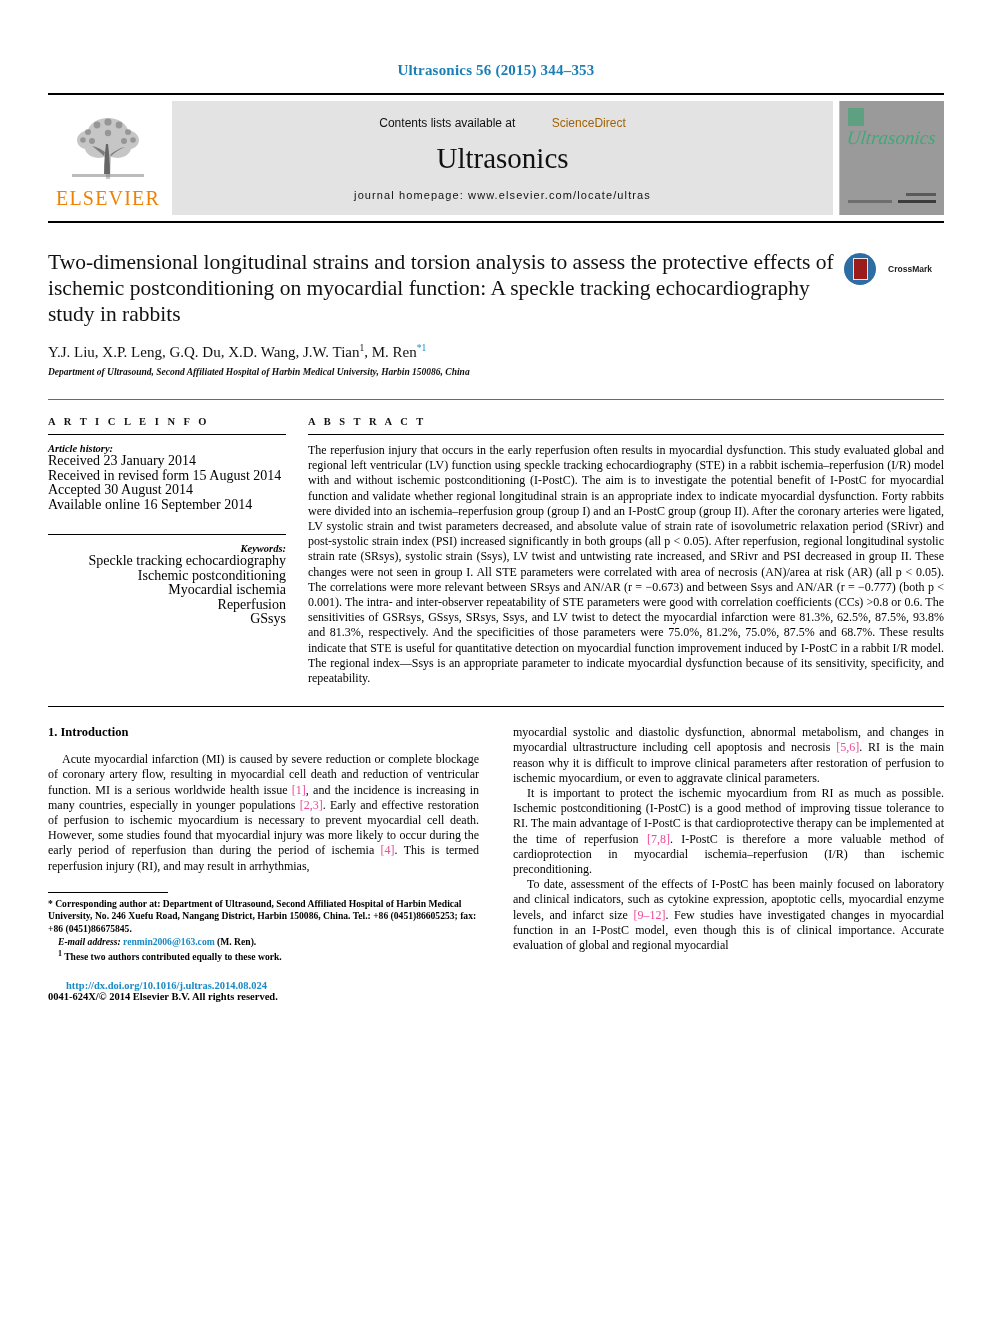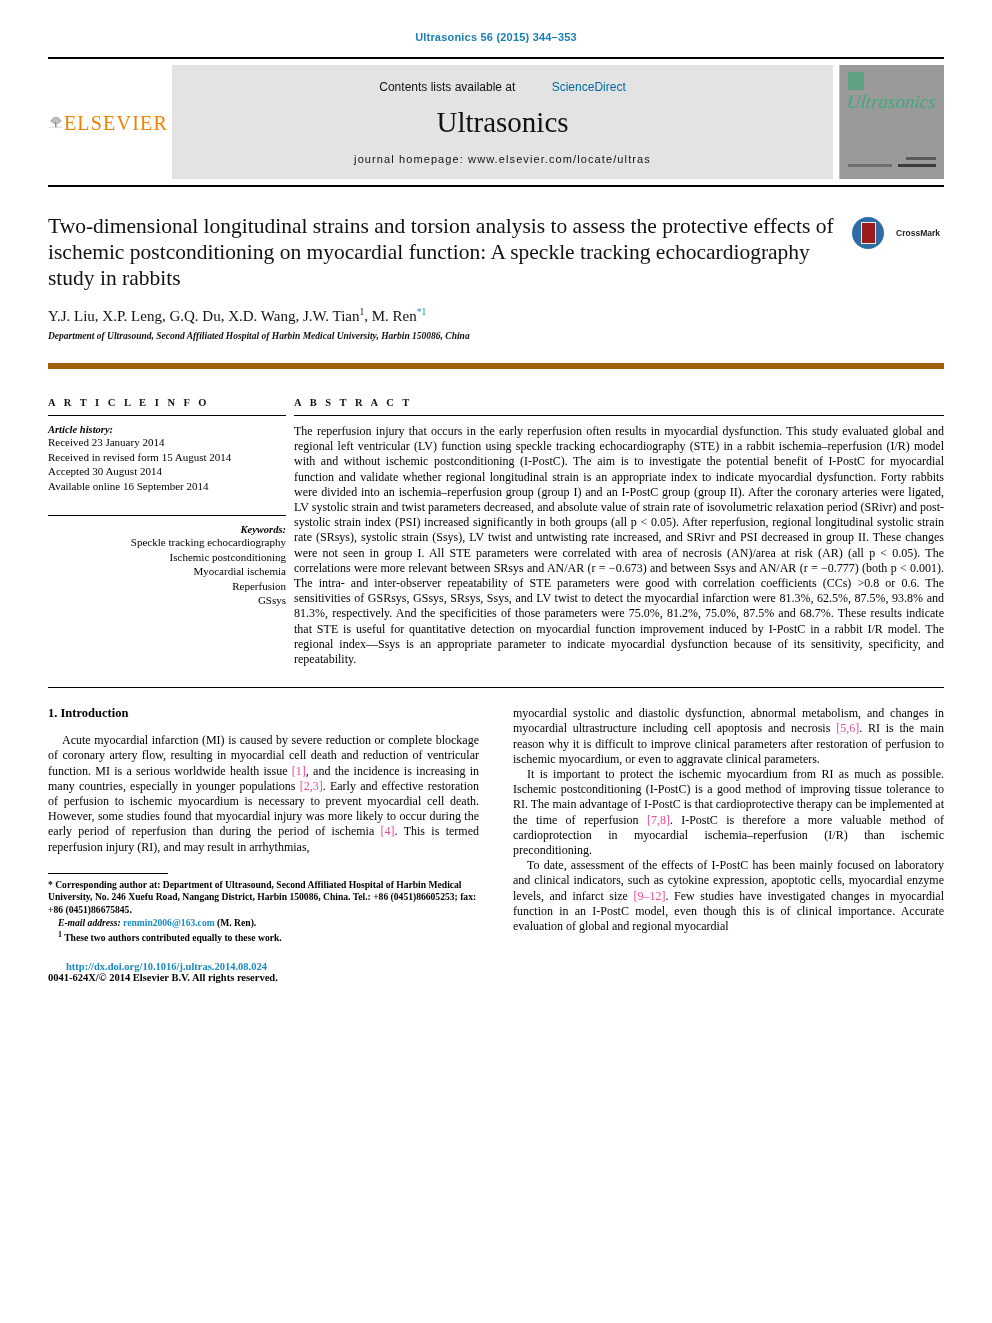--- a/index.html
+++ b/index.html
@@ -1,55 +1,55 @@
 <!DOCTYPE html>
 <html><head>
 <meta charset="utf-8">
 <style>
   html,body{margin:0;padding:0;}
   body{width:992px;height:1323px;background:#fff;font-family:"Liberation Serif",serif;color:#000;}
   .page{position:relative;width:992px;height:1323px;box-sizing:border-box;padding:0 48px;}
 
-  .journal-ref{text-align:center;color:#1a7fb5;font-family:Liberation Sans, sans-serif;font-weight:bold;font-size:11px;letter-spacing:.2px;padding-top:31px;}
+  .journal-ref{text-align:center;color:#1a7fb5;font-family:Liberation Serif, serif;font-weight:bold;font-size:15px;letter-spacing:.2px;padding-top:62px;}
 
   .masthead{margin-top:14px;border-top:2px solid #000;border-bottom:2px solid #000;display:flex;align-items:stretch;height:126px;}
-  .elsevier-logo{width:120px;flex:0 0 120px;display:flex;flex-direction:row;align-items:center;justify-content:center;padding:4px 0;}
+  .elsevier-logo{width:120px;flex:0 0 120px;display:flex;flex-direction:column;align-items:center;justify-content:center;padding:4px 0;}
   .tree-svg{display:block;}
   .elsevier-word{color:#ef8200;font-family:"Liberation Serif",serif;font-size:20px;letter-spacing:1.2px;line-height:1;margin-top:2px;}
   .mast-center{flex:1;background:#e3e3e3;display:flex;flex-direction:column;align-items:center;justify-content:center;margin:6px 4px;}
   .contents-line{font-family:"Liberation Sans",sans-serif;font-size:12px;color:#111;}
-  .contents-line .sd{color:#0369a1;margin-left:33px;}
+  .contents-line .sd{color:#a16207;margin-left:33px;}
   .journal-name{font-family:"Liberation Serif",serif;font-size:29px;margin:12px 0 14px;color:#111;}
   .homepage{font-family:"Liberation Sans",sans-serif;font-size:11px;letter-spacing:1.1px;color:#111;}
   .cover-thumb{width:104px;flex:0 0 104px;margin:6px 0 6px 2px;background:#9a9a9a;position:relative;border-left:1px solid #bbb;}
   .cover-logo{position:absolute;left:8px;top:7px;width:16px;height:18px;background:#4aa37a;opacity:.75;}
   .cover-title{position:absolute;left:7px;top:26px;font-family:"Liberation Serif",serif;font-style:italic;font-size:19px;color:#3fa97a;transform:skewX(-6deg);}
   .cover-bar1{position:absolute;left:8px;bottom:12px;width:44px;height:3px;background:#6e6e6e;}
   .cover-bar2{position:absolute;right:8px;bottom:12px;width:38px;height:3px;background:#3c3c3c;}
   .cover-bar3{position:absolute;right:8px;bottom:19px;width:30px;height:3px;background:#5a5a5a;}
 
   .title-block{position:relative;margin-top:26px;padding-right:96px;}
   .paper-title{font-family:"Liberation Serif",serif;font-size:21.5px;line-height:26px;font-weight:normal;margin:0;color:#111;}
-  .crossmark{position:absolute;right:4px;top:4px;display:flex;align-items:center;gap:12px;}
+  .crossmark{position:absolute;right:12px;top:4px;display:flex;align-items:center;gap:12px;}
   .cm-badge{width:32px;height:32px;border-radius:50%;background:#2e6da4;display:flex;align-items:center;justify-content:center;}
   .cm-book{width:13px;height:20px;background:#9c1b1b;border:1px solid #e9e9e9;}
   .cm-label{font-family:"Liberation Sans",sans-serif;font-size:8.5px;font-weight:bold;color:#222;}
 
   .authors{margin-top:16px;font-family:"Liberation Serif",serif;font-size:15px;color:#111;}
   .authors sup{font-size:9.5px;}
   .authors .star{color:#1a8ac4;}
   .affiliation{margin-top:6px;font-family:"Liberation Serif",serif;font-style:italic;font-weight:bold;font-size:9.5px;color:#111;}
 
-  .info-abstract{margin-top:22px;border-top:6px solid #a16207;padding-top:28px;display:flex;gap:8px;}
+  .info-abstract{margin-top:22px;border-top:1px solid #a16207;padding-top:16px;display:flex;gap:22px;}
   .col-info{width:238px;flex:0 0 238px;}
   .col-abstract{flex:1;}
   .sec-head{font-family:"Liberation Serif",serif;font-weight:bold;font-size:10.5px;letter-spacing:3px;color:#111;}
   .rule{border-top:1px solid #000;margin:7px 0 8px;}
   .meta-label{font-style:italic;font-weight:bold;font-size:10.5px;}
-  .meta-line{font-size:11px;line-height:14.5px;}
+  .meta-line{font-size:14px;line-height:14.5px;}
   .kw-block{margin-top:22px;text-align:right;}
   .abstract-body{font-size:12px;line-height:15.2px;text-align:justify;hyphens:none;}
   .copyright{text-align:right;font-weight:bold;font-size:11px;margin-top:3px;}
 
   .body-sep{border-top:1px solid #000;margin-top:20px;}
   .columns{display:flex;gap:34px;margin-top:18px;}
   .col{flex:1;width:432px;}
   .sect-title{font-family:"Liberation Serif",serif;font-weight:bold;font-size:12.5px;margin:0 0 12px;}
   .para{font-size:12px;line-height:15.2px;text-align:justify;text-indent:14px;margin:0;}
   .para + .para{margin-top:0;}

